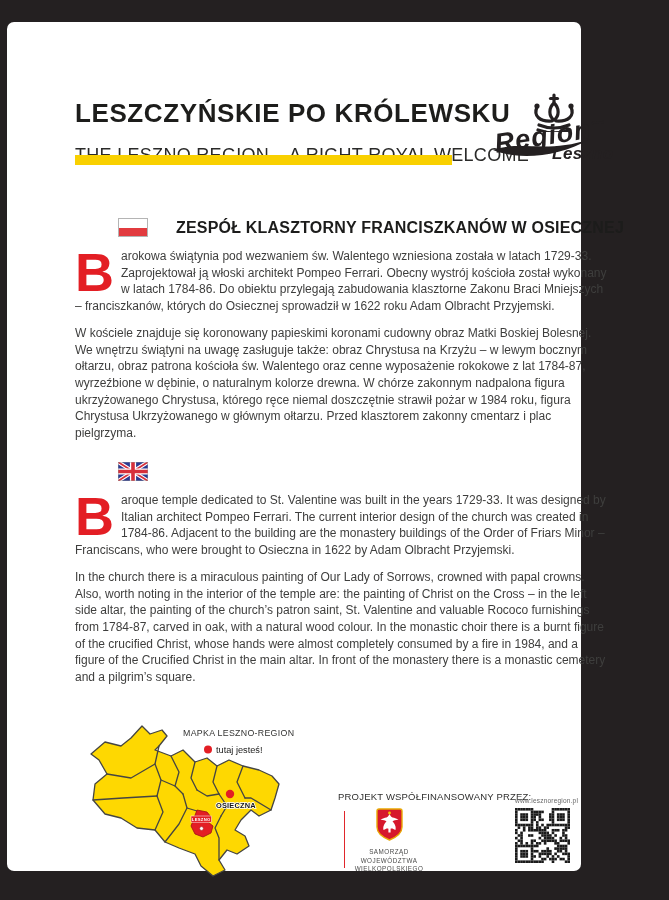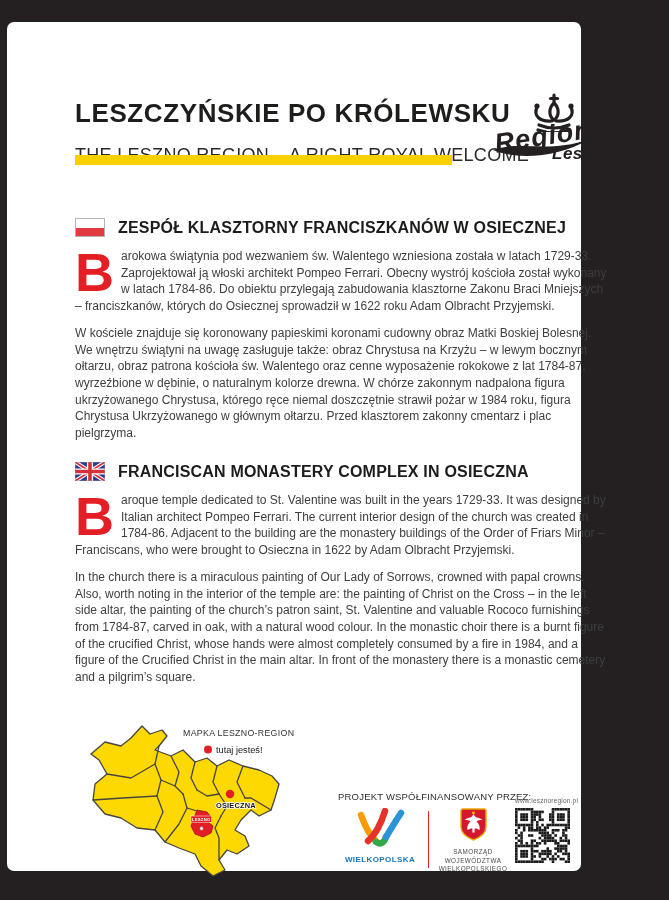--- a/index.html
+++ b/index.html
@@ -42,21 +42,21 @@
   .logo .swoosh{position:absolute;left:0px;top:44px;}
   .logo .leszno-word{
     position:absolute;left:60px;top:52px;
     font-size:17px;font-weight:700;font-style:italic;
     letter-spacing:0.5px;color:#242021;white-space:nowrap;
   }
   
   .section{position:absolute;left:68px;width:535px;}
   .section.pl{top:196px;}
   .section.en{top:440px;}
-  .heading-row{display:flex;align-items:center;gap:13px;margin-bottom:11px;}
+  .heading-row{display:flex;align-items:center;gap:28px;margin-bottom:11px;margin-left:43px;}
   .flag{width:30px;height:19px;flex:0 0 auto;display:block;}
   .pl-flag{border:1px solid #b4b4b4;box-sizing:border-box;}
   .pl-flag .top{height:50%;background:#ffffff;}
   .pl-flag .bottom{height:50%;background:#e23b3f;}
   h2{
     margin:0;font-size:16px;font-weight:700;letter-spacing:0.2px;
     color:#1c1c1b;white-space:nowrap;
   }
   .para{
     margin:0 0 10px 0;font-size:12px;line-height:16.7px;color:#3e3e3d;
@@ -131,21 +131,20 @@
     <div class="section en">
       <div class="heading-row">
         <svg class="flag" width="30" height="19" viewBox="0 0 30 19">
           <rect width="30" height="19" fill="#2b3990"></rect>
           <path d="M0,0 L30,19 M30,0 L0,19" stroke="#ffffff" stroke-width="4"></path>
           <path d="M0,0 L30,19 M30,0 L0,19" stroke="#d6303b" stroke-width="1.8"></path>
           <path d="M15,0 V19 M0,9.5 H30" stroke="#ffffff" stroke-width="6.2"></path>
           <path d="M15,0 V19 M0,9.5 H30" stroke="#d6303b" stroke-width="3.6"></path>
           <rect width="30" height="19" fill="none" stroke="#9a9a9a" stroke-width="0.8"></rect>
         </svg>
-        <h2>FRANCISCAN MONASTERY COMPLEX IN OSIECZNA</h2>
       </div>
       <p class="para"><span class="dropcap">B</span><span>aroque temple dedicated to St. Valentine was built in the years 1729-33. It was designed by Italian architect Pompeo Ferrari. The current interior design of the church was created in 1784-86. Adjacent to the building are the monastery buildings of the Order of Friars Minor – Franciscans, who were brought to Osieczna in 1622 by Adam Olbracht Przyjemski.</span></p>
       <p class="para">In the church there is a miraculous painting of Our Lady of Sorrows, crowned with papal crowns. Also, worth noting in the interior of the temple are: the painting of Christ on the Cross – in the left side altar, the painting of the church’s patron saint, St. Valentine and valuable Rococo furnishings from 1784-87, carved in oak, with a natural wood colour. In the monastic choir there is a burnt figure of the crucified Christ, whose hands were almost completely consumed by a fire in 1984, and a figure of the Crucified Christ in the main altar. In front of the monastery there is a monastic cemetery and a pilgrim’s square.</p>
     </div>
 
     <svg class="map-wrap" width="220" height="160" viewBox="0 0 220 160">
       <g stroke="#454542" stroke-width="1.3" stroke-linejoin="round" stroke-linecap="round">
         <path fill="#fed801" d="M75,6 L83,14 L95,10 L100,16 L92,26 L88,30 L104,36 L116,30 L128,42 L140,38 L150,46 L162,40 L176,46 L192,50 L205,56 L212,64 L208,78 L204,90 L192,96 L184,90 L174,100 L168,110 L178,116 L182,126 L170,134 L160,130 L152,140 L158,150 L146,156 L134,146 L128,134 L112,128 L98,122 L88,110 L70,108 L54,98 L38,94 L26,80 L28,64 L40,54 L32,40 L24,34 L38,22 L54,26 L64,18 Z"></path>
         <g fill="none">
           <path d="M92,26 L88,44 L94,60 L90,76"></path>
@@ -172,31 +171,20 @@
       <circle cx="163" cy="74" r="4.2" fill="#e31e24"></circle>
       <text x="149" y="88" font-size="7.4" font-weight="bold" fill="#141414" stroke="#ffffff" stroke-width="1.6" paint-order="stroke" letter-spacing="0.2">OSIECZNA</text>
       <text x="116" y="16" font-size="8.8" fill="#333332" letter-spacing="0.3">MAPKA LESZNO-REGION</text>
       <circle cx="141" cy="29.5" r="4" fill="#e31e24"></circle>
       <text x="149" y="33" font-size="9.2" fill="#222221">tutaj jesteś!</text>
     </svg>
 
     <div class="funding-label">PROJEKT WSPÓŁFINANSOWANY PRZEZ:</div>
 
     <div class="logos-row">
-      <div class="wlkp">
-        <svg width="50" height="40" viewBox="0 0 50 40">
-          <g fill="none" stroke-width="6.5" stroke-linecap="round">
-            <path d="M6,7 C11,21 15,28 21,33" stroke="#f59c00"></path>
-            <path d="M30,3 C26,16 20,27 13,33" stroke="#e5332a"></path>
-            <path d="M21,34 C25,37 29,35 31,29" stroke="#36a84c"></path>
-            <path d="M31,29 C37,19 42,11 46,5" stroke="#2a94d4"></path>
-          </g>
-        </svg>
-        <div class="wlkp-label">WIELKOPOLSKA</div>
-      </div>
 
       <div class="divider"></div>
 
       <div class="crest-block">
         <svg width="27" height="33" viewBox="0 0 27 33">
           <path d="M3,1 L24,1 Q26,1 26,3 L26,19 Q26,27 13.5,32 Q1,27 1,19 L1,3 Q1,1 3,1 Z" fill="#d6182c" stroke="#e8a904" stroke-width="1.4"></path>
           <path d="M13.5,6 C12.5,8.5 11.2,9.6 9,9.8 L4.5,11.5 C7.5,12.3 9.3,12.4 10.5,13.4 C8.3,15.6 6.6,18.8 7.6,22 C9.6,20.8 11.4,20 12.4,20.8 L12.4,24.5 L14.6,24.5 L14.6,20.8 C15.6,20 17.4,20.8 19.4,22 C20.4,18.8 18.7,15.6 16.5,13.4 C17.7,12.4 19.5,12.3 22.5,11.5 L18,9.8 C15.8,9.6 14.5,8.5 13.5,6 Z" fill="#ffffff"></path>
           <circle cx="13.5" cy="5" r="1.4" fill="#f3c200"></circle>
         </svg>
         <div class="crest-text">

